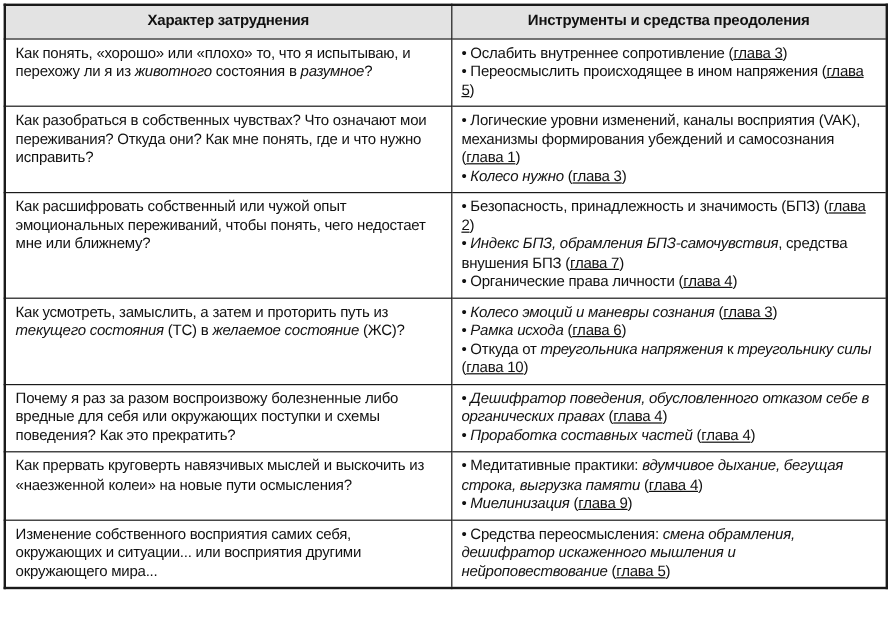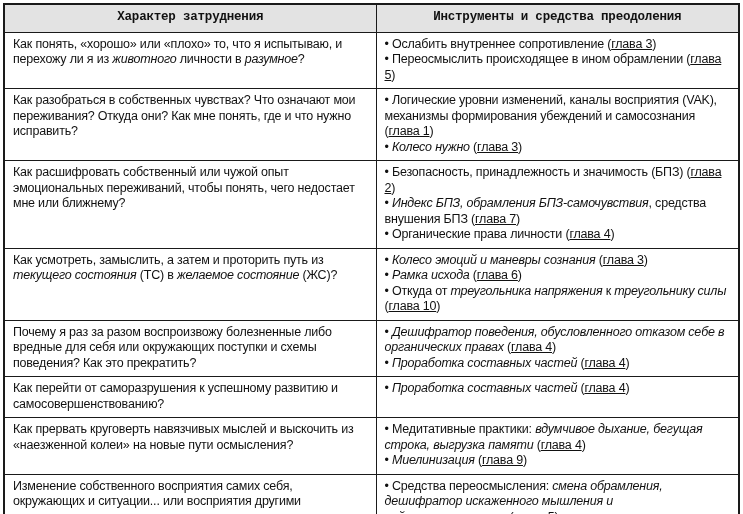--- a/index.html
+++ b/index.html
@@ -24,21 +24,20 @@
     font-size: 12.5px;
     line-height: 1.24;
     letter-spacing: -0.2px;
     padding: 4px 8px 5px 8px;
   }
   th {
     background: var(--header-bg, #e3e3e3);
     font-weight: bold;
     text-align: center;
     padding: 5px 4px 6px 4px;
-    font-family: Liberation Mono, monospace;
   }
   td.q { }
   .tool { margin: 0; }
   .it { font-style: italic; }
   .chapter-link {
     color: inherit;
     text-decoration: underline;
     text-underline-offset: 1px;
     cursor: pointer;
   }
@@ -54,24 +53,24 @@
       <col>
     </colgroup>
     <thead>
       <tr>
         <th>Характер затруднения</th>
         <th>Инструменты и средства преодоления</th>
       </tr>
     </thead>
     <tbody id="table-body">
         <tr>
-          <td class="q"><span class="">Как понять, «хорошо» или «плохо» то, что я испытываю, и перехожу ли я из </span><span class="it ">животного</span><span class=""> личности в </span><span class="it ">разумное</span><span class="">?</span></td>
+          <td class="q"><span class="">Как понять, «хорошо» или «плохо» то, что я испытываю, и перехожу ли я из </span><span class="it ">животного</span><span class=""> состояния в </span><span class="it ">разумное</span><span class="">?</span></td>
           <td class="t">
             <div class="tool"><span class="bullet">• </span><span class="">Ослабить внутреннее сопротивление (</span><a class="chapter-link">глава 3</a><span class="">)</span></div>
-            <div class="tool"><span class="bullet">• </span><span class="">Переосмыслить происходящее в ином обрамлении (</span><a class="chapter-link">глава 5</a><span class="">)</span></div>
+            <div class="tool"><span class="bullet">• </span><span class="">Переосмыслить происходящее в ином напряжения (</span><a class="chapter-link">глава 5</a><span class="">)</span></div>
           </td>
         </tr>
         <tr>
           <td class="q"><span class="">Как разобраться в собственных чувствах? Что означают мои переживания? Откуда они? Как мне понять, где и что нужно исправить?</span></td>
           <td class="t">
             <div class="tool"><span class="bullet">• </span><span class="">Логические уровни изменений, каналы восприятия (VAK), механизмы формирования убеждений и самосознания (</span><a class="chapter-link">глава 1</a><span class="">)</span></div>
             <div class="tool"><span class="bullet">• </span><span class="it ">Колесо нужно</span><span class=""> (</span><a class="chapter-link">глава 3</a><span class="">)</span></div>
           </td>
         </tr>
         <tr>
@@ -91,26 +90,20 @@
           </td>
         </tr>
         <tr>
           <td class="q"><span class="">Почему я раз за разом воспроизвожу болезненные либо вредные для себя или окружающих поступки и схемы поведения? Как это прекратить?</span></td>
           <td class="t">
             <div class="tool"><span class="bullet">• </span><span class="it ">Дешифратор поведения, обусловленного отказом себе в органических правах</span><span class=""> (</span><a class="chapter-link">глава 4</a><span class="">)</span></div>
             <div class="tool"><span class="bullet">• </span><span class="it ">Проработка составных частей</span><span class=""> (</span><a class="chapter-link">глава 4</a><span class="">)</span></div>
           </td>
         </tr>
         <tr>
-          <td class="q"><span class="">Как перейти от саморазрушения к успешному развитию и самосовершенствованию?</span></td>
-          <td class="t">
-            <div class="tool"><span class="bullet">• </span><span class="it ">Проработка составных частей</span><span class=""> (</span><a class="chapter-link">глава 4</a><span class="">)</span></div>
-          </td>
-        </tr>
-        <tr>
           <td class="q"><span class="">Как прервать круговерть навязчивых мыслей и выскочить из «наезженной колеи» на новые пути осмысления?</span></td>
           <td class="t">
             <div class="tool"><span class="bullet">• </span><span class="">Медитативные практики: </span><span class="it ">вдумчивое дыхание, бегущая строка, выгрузка памяти</span><span class=""> (</span><a class="chapter-link">глава 4</a><span class="">)</span></div>
             <div class="tool"><span class="bullet">• </span><span class="it ">Миелинизация</span><span class=""> (</span><a class="chapter-link">глава 9</a><span class="">)</span></div>
           </td>
         </tr>
         <tr>
           <td class="q"><span class="">Изменение собственного восприятия самих себя, окружающих и ситуации... или восприятия другими окружающего мира...</span></td>
           <td class="t">
             <div class="tool"><span class="bullet">• </span><span class="">Средства переосмысления: </span><span class="it ">смена обрамления, дешифратор искаженного мышления и нейроповествование</span><span class=""> (</span><a class="chapter-link">глава 5</a><span class="">)</span></div>

